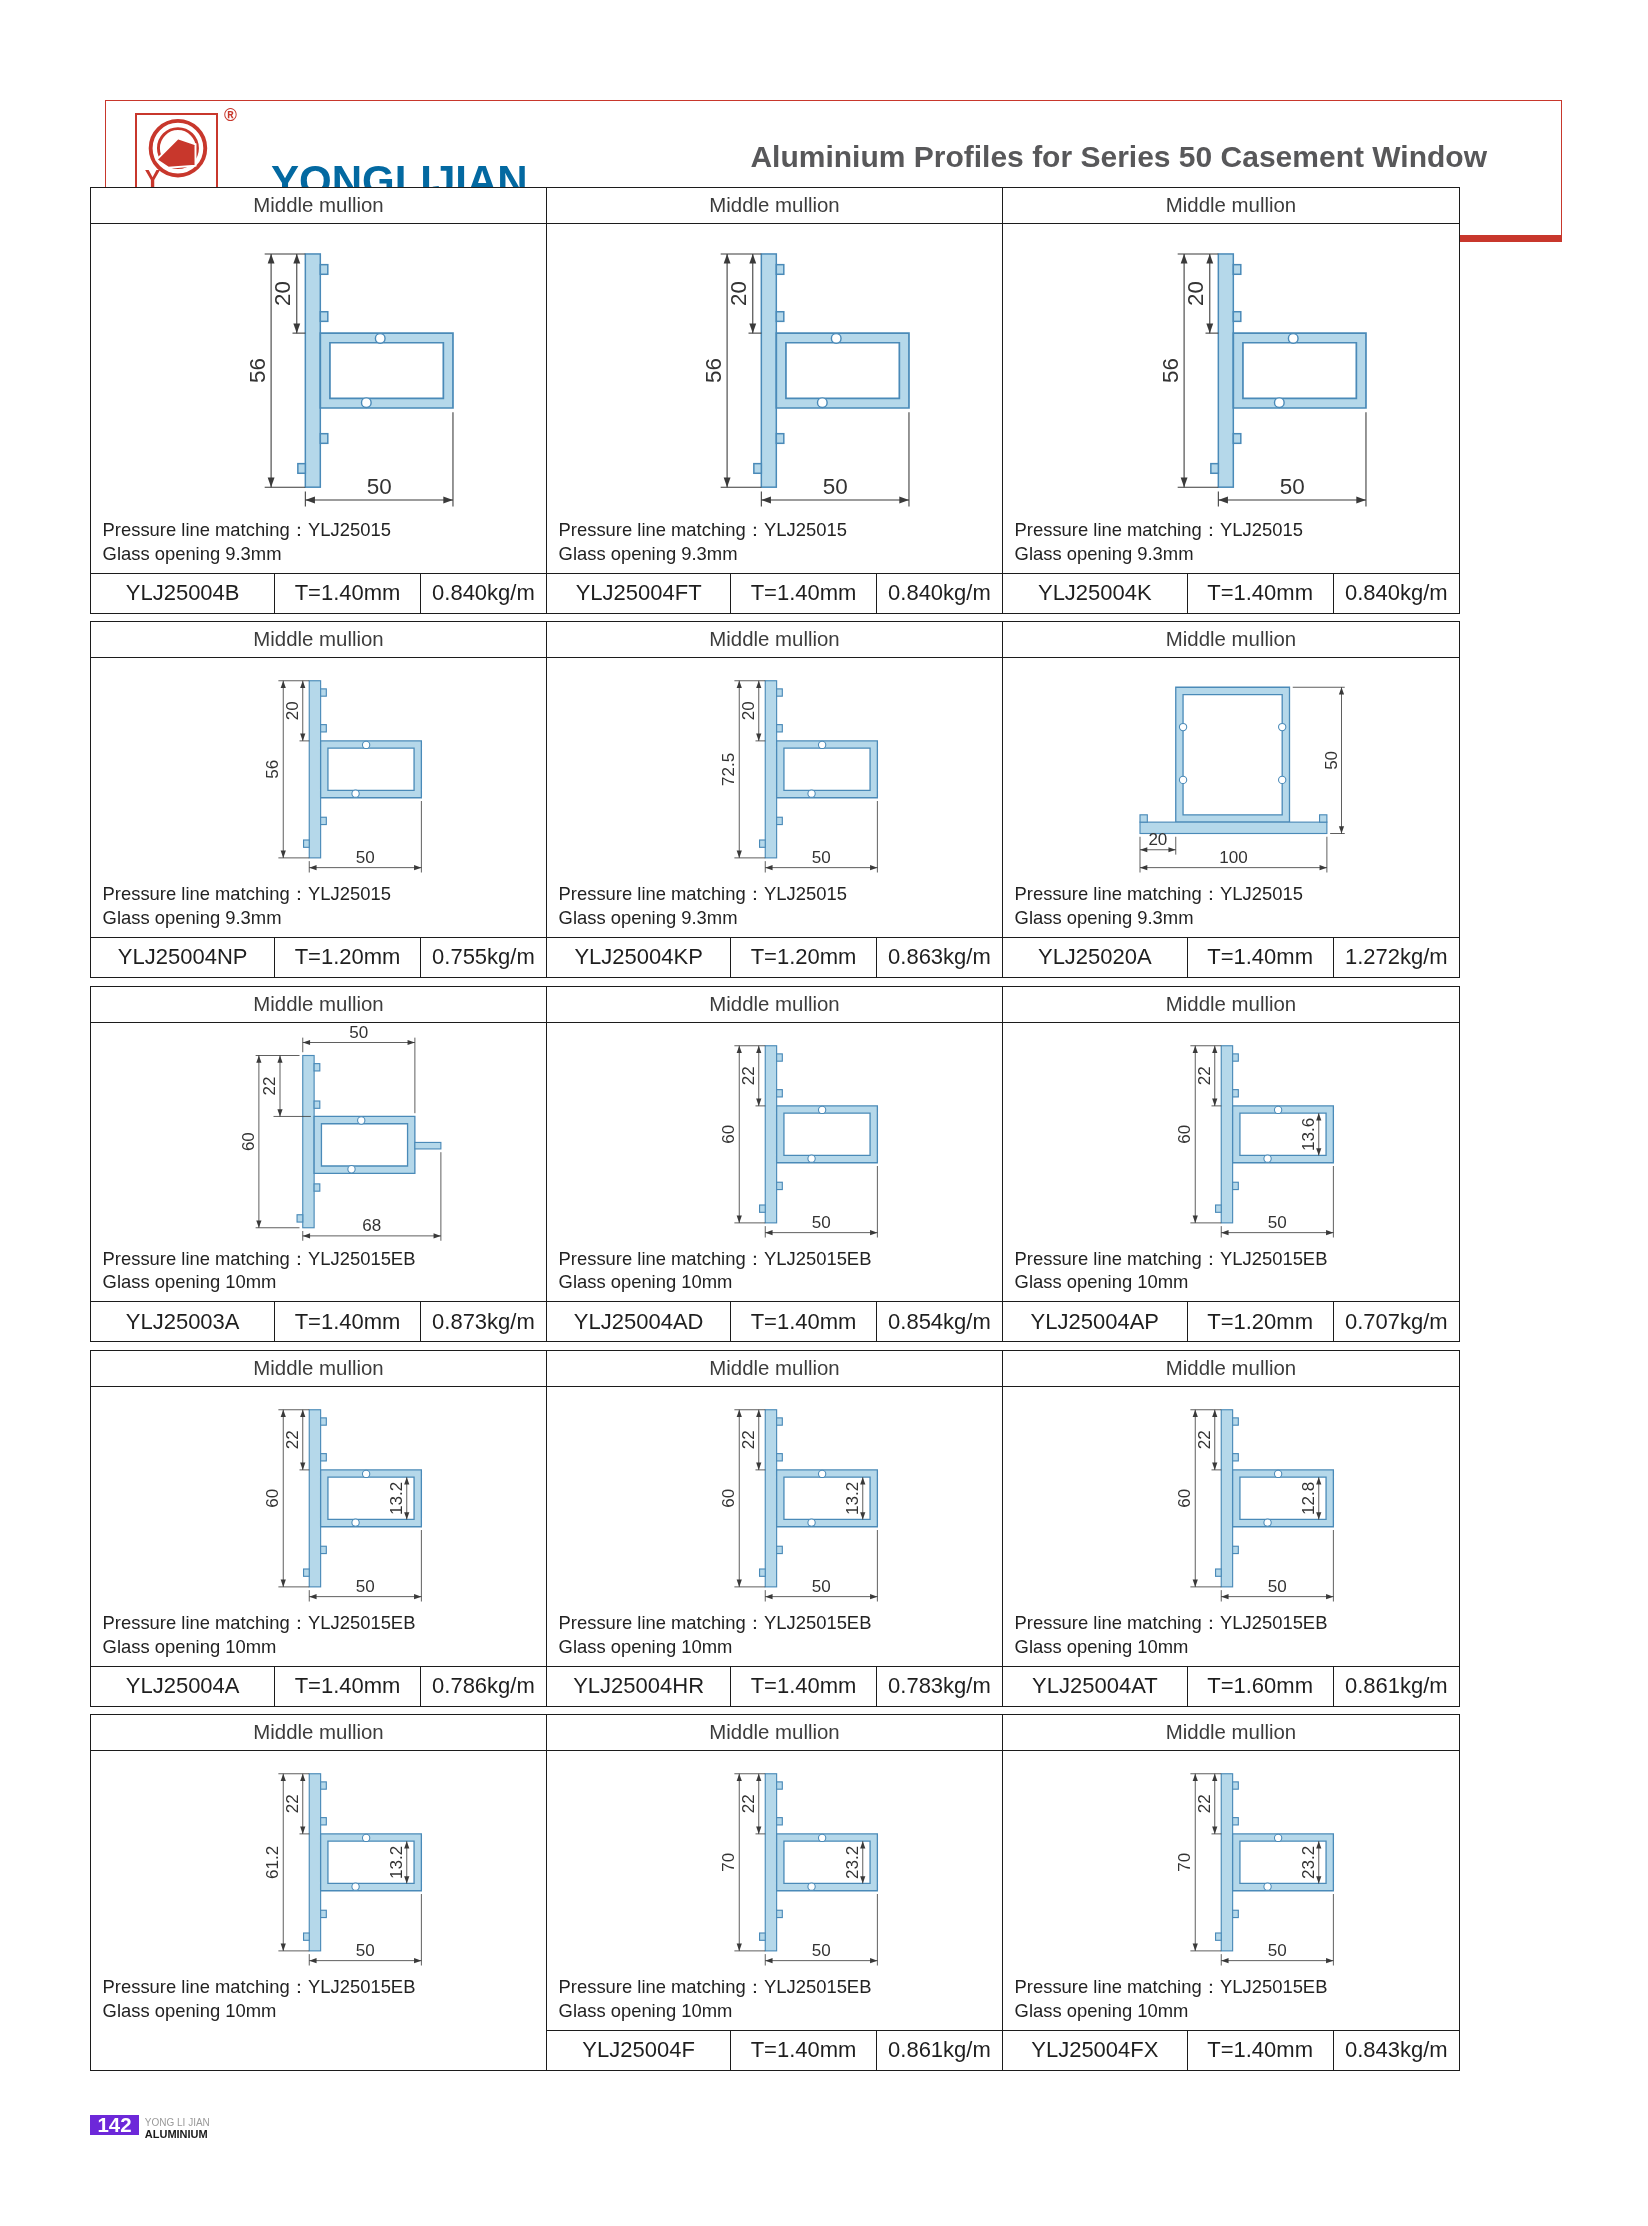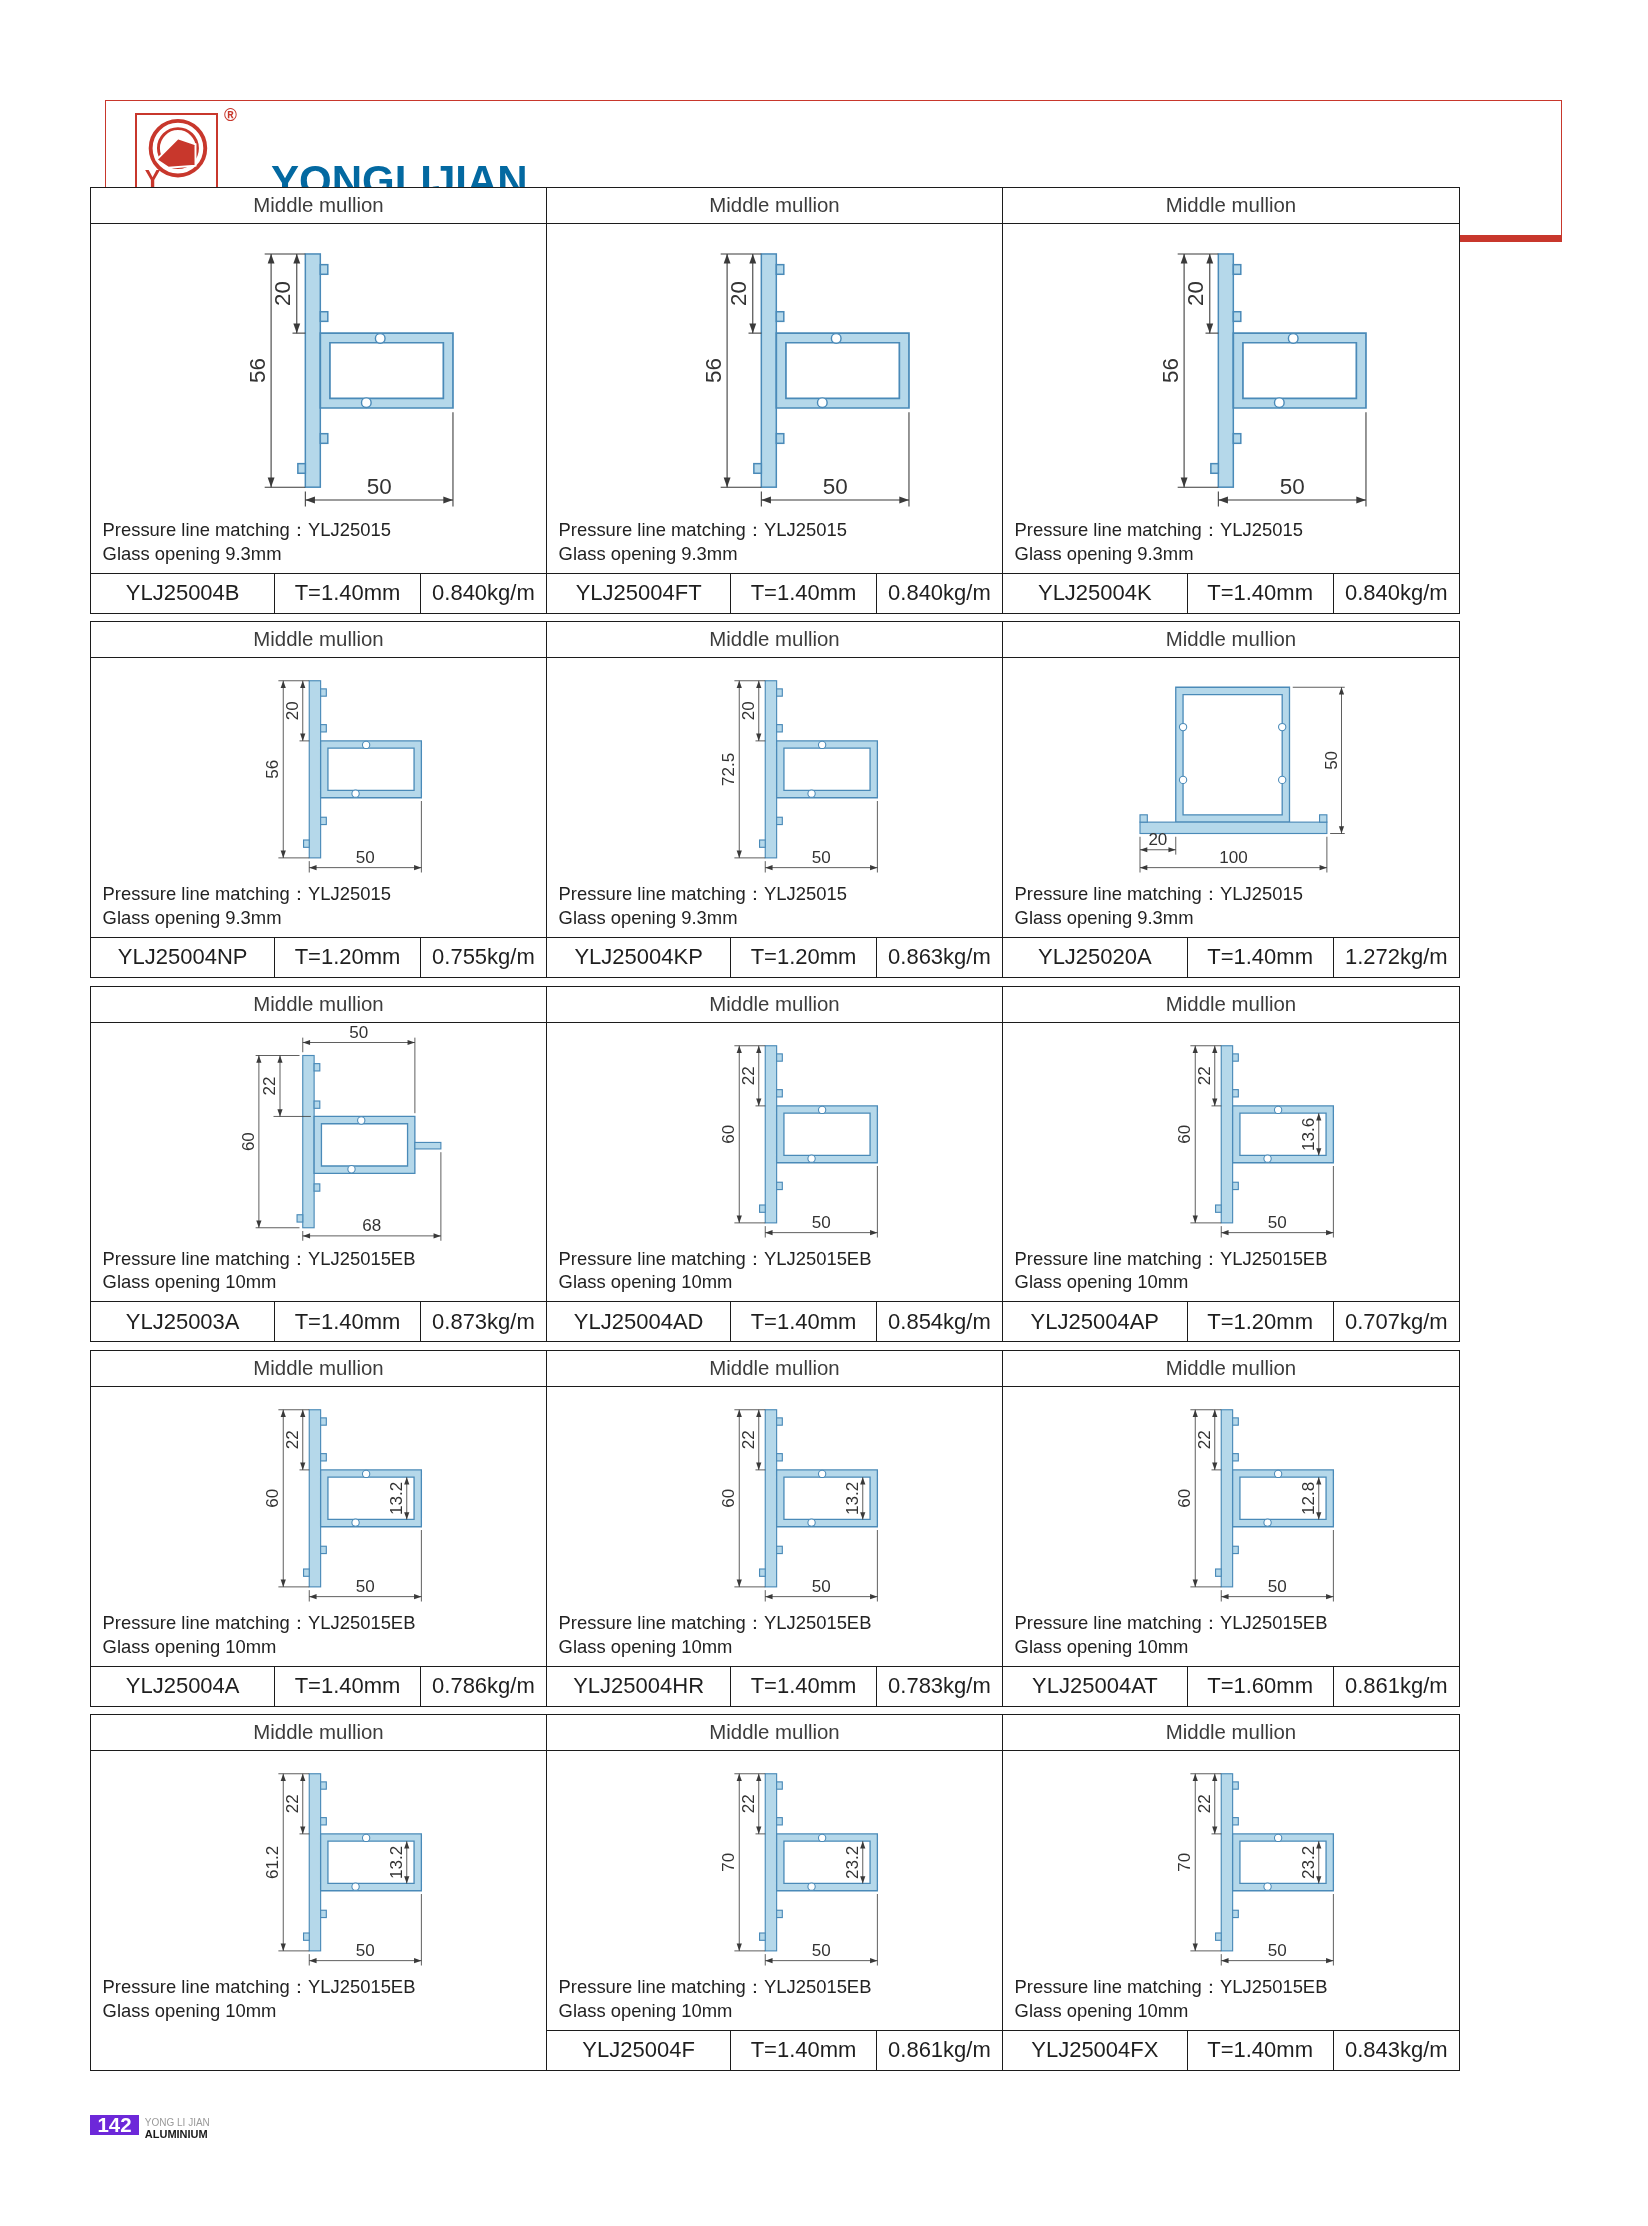--- a/index.html
+++ b/index.html
@@ -51,20 +51,21 @@
       <svg width="78" height="78" viewBox="0 0 80 80">
         <circle cx="42" cy="34" r="28" fill="none" stroke="#c8372c" stroke-width="4"></circle>
         <circle cx="42" cy="34" r="20" fill="none" stroke="#c8372c" stroke-width="3"></circle>
         <polygon points="20,46 42,24 60,30 60,52 32,54" fill="#c8372c" stroke="#fff" stroke-width="2"></polygon>
         <text x="8" y="74" fill="#c8372c" font-size="24" font-weight="bold" font-family="Liberation Sans, sans-serif">Y</text>
       </svg>
     </div>
     <div class="reg-mark">®</div>
     <div class="brand-cn">永利坚</div>
     <div class="brand-en">YONGLIJIAN</div>
+    <div class="page-title">Aluminium Profiles for Series 50 Casement Window</div>
   </div>
 
   <div class="ptable" id="ptable">
       <div class="row-group row-0">
         <div class="cell">
     <div class="cell-header">
       <span>Middle mullion</span>
     </div>
     <div class="drawing">
       <svg viewBox="0 0 320 272">

